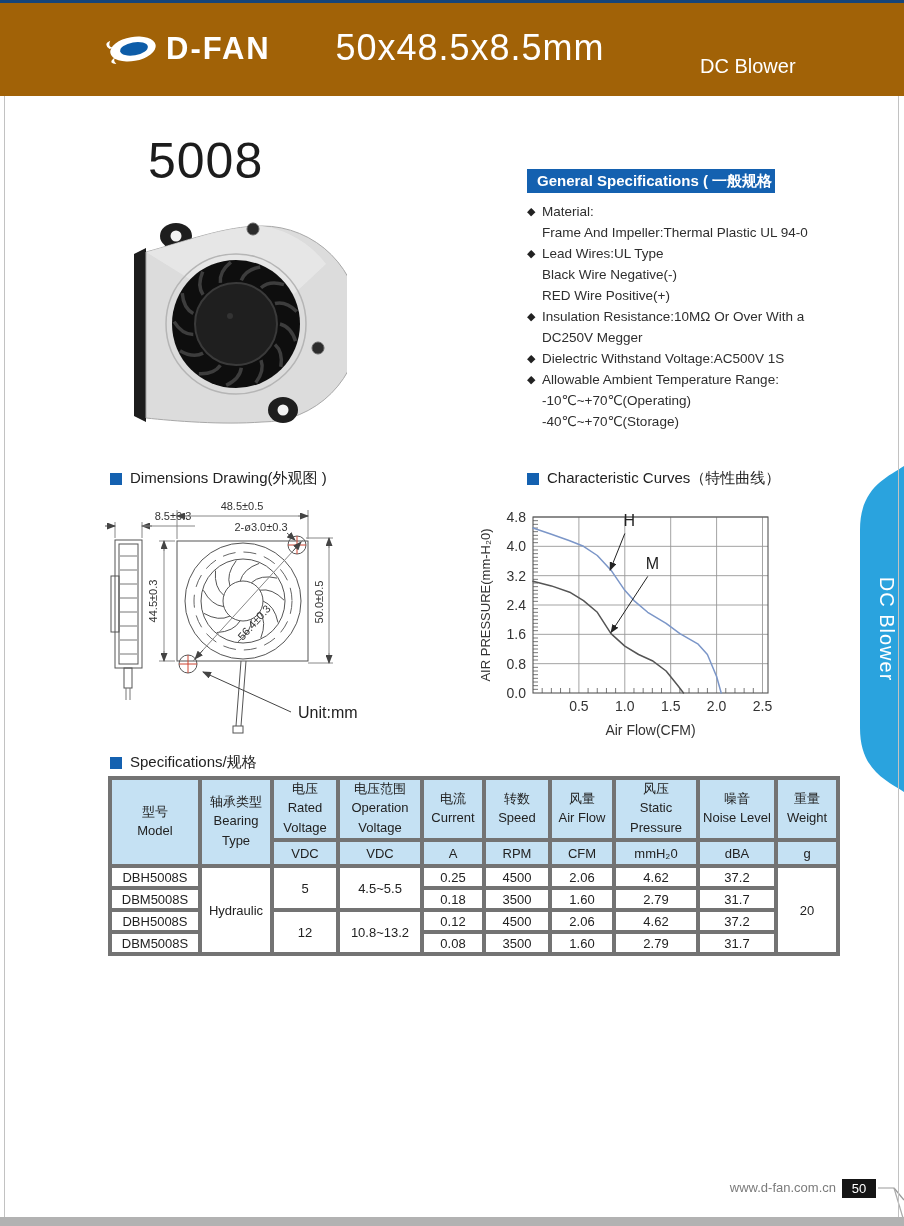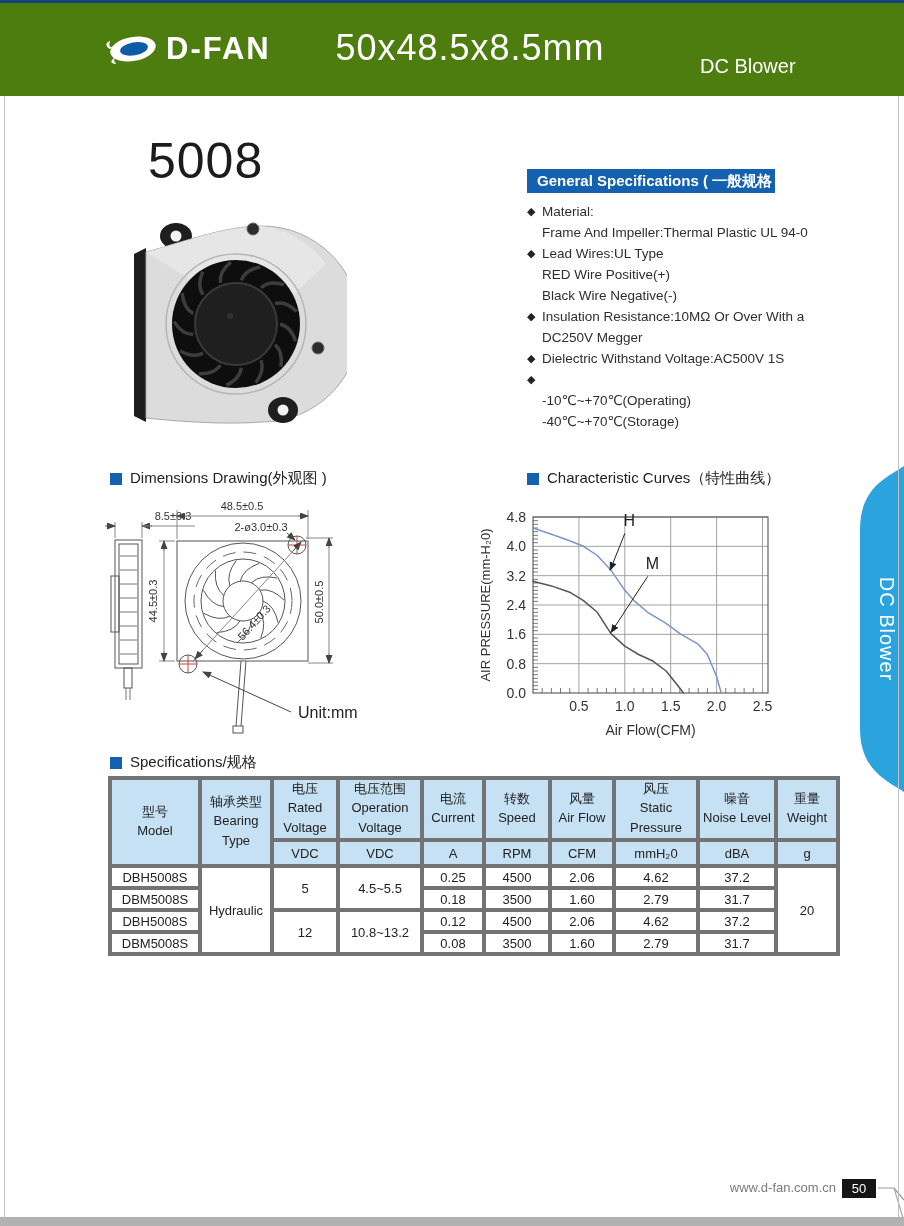--- a/index.html
+++ b/index.html
@@ -3,21 +3,21 @@
 <meta charset="utf-8">
 <style>
   html,body{margin:0;padding:0;background:#e9e9e9;}
   *{box-sizing:border-box;}
   #page{
     position:relative;width:904px;height:1226px;margin:0 auto;
     background:#ffffff;overflow:hidden;
     font-family:"Liberation Sans","DejaVu Sans",sans-serif;color:#333;
   }
   
-  .header-band{position:absolute;left:0;top:0;width:904px;height:96px;background:#4d7c0f;border-top:3px solid #14447a;}
+  .header-band{position:absolute;left:0;top:0;width:904px;height:96px;background:#a16207;border-top:3px solid #14447a;}
   .logo-wrap{position:absolute;left:106px;top:26px;display:flex;align-items:center;gap:6px;}
   .brand{color:#fff;font-size:31px;font-weight:bold;letter-spacing:2px;}
   .size-title{position:absolute;left:300px;top:24px;width:340px;text-align:center;color:#fff;font-size:36px;letter-spacing:1px;}
   .category{position:absolute;left:700px;top:52px;color:#fff;font-size:20px;}
   
   .model-number{position:absolute;left:148px;top:132px;font-size:50px;color:#1c1c1c;letter-spacing:1px;}
   .photo{position:absolute;left:112px;top:206px;}
   
   .gs-title{position:absolute;left:527px;top:169px;width:248px;height:24px;background:#1461b0;color:#fff;
     font-size:15px;font-weight:bold;line-height:24px;padding-left:10px;}
@@ -122,40 +122,41 @@
       <div class="spec-line">
         <span class="bullet"></span>
         <span>Frame And Impeller:Thermal Plastic UL 94-0</span>
       </div>
       <div class="spec-line">
         <span class="bullet">◆</span>
         <span>Lead Wires:UL Type</span>
       </div>
       <div class="spec-line">
         <span class="bullet"></span>
+        <span>Black Wire Negative(-)</span>
+      </div>
+      <div class="spec-line">
+        <span class="bullet"></span>
         <span>RED Wire Positive(+)</span>
-      </div>
-      <div class="spec-line">
-        <span class="bullet"></span>
-        <span>Black Wire Negative(-)</span>
       </div>
       <div class="spec-line">
         <span class="bullet">◆</span>
         <span>Insulation Resistance:10MΩ Or Over With a</span>
       </div>
       <div class="spec-line">
         <span class="bullet"></span>
         <span>DC250V Megger</span>
       </div>
       <div class="spec-line">
         <span class="bullet">◆</span>
         <span>Dielectric Withstand Voltage:AC500V 1S</span>
       </div>
       <div class="spec-line">
         <span class="bullet">◆</span>
+        <span>Allowable Ambient Temperature Range:</span>
       </div>
       <div class="spec-line">
         <span class="bullet"></span>
         <span>-10℃~+70℃(Operating)</span>
       </div>
       <div class="spec-line">
         <span class="bullet"></span>
         <span>-40℃~+70℃(Storage)</span>
       </div>
     </div>

